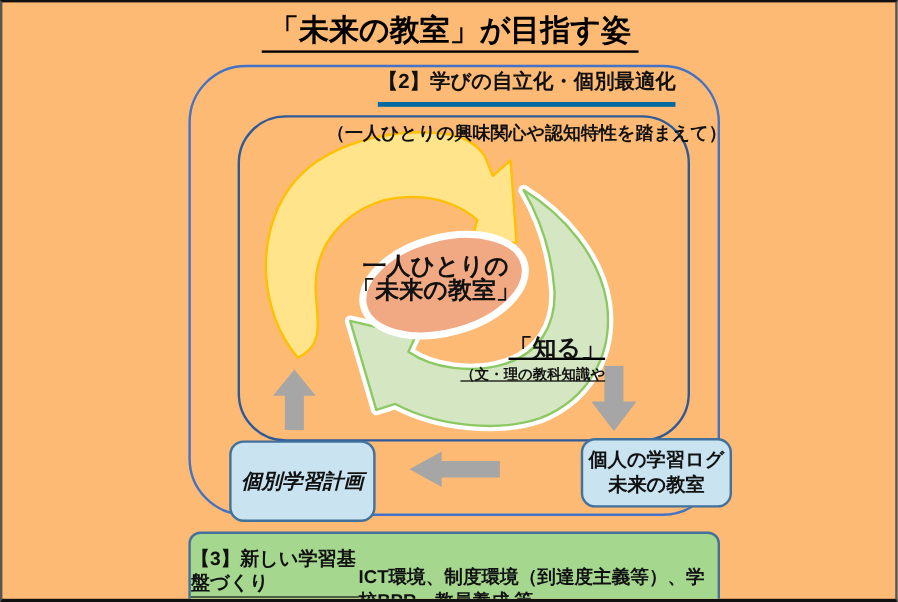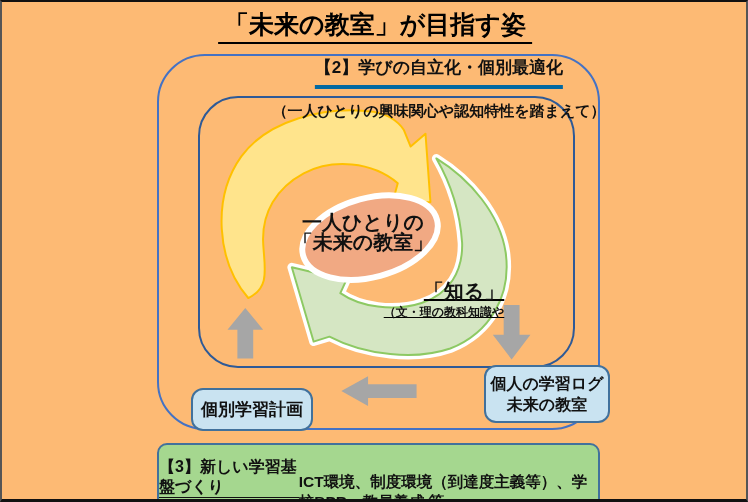--- a/index.html
+++ b/index.html
@@ -43,21 +43,21 @@
 
   .know-block { left: 442px; top: 276px; text-align: right; text-decoration: underline; }
   .know-title { font-size: 20px; line-height: 26px; font-weight: bold; color: #111; }
   .know-sub   { font-size: 12px; line-height: 17.5px; font-weight: bold; color: #111; }
 
   .blue-box {
     background: #C9E3F1; border: 2px solid #41719C; border-radius: 12px;
     display: flex; flex-direction: column; align-items: center; justify-content: center;
     color: #111; font-weight: bold; text-align: center;
   }
-  .plan-box { left: 189px; top: 386px; width: 122px; height: 43px; font-size: 17px; }
+  .plan-box { left: 189px; top: 365px; width: 122px; height: 68px; font-size: 17px; font-style: italic; }
   .log-box  { left: 438px; top: 363px; width: 126px; height: 58px; font-size: 16px; line-height: 21px; margin-left: 44px; }
 
   .foundation-box {
     left: 155px; top: 441px; width: 443px; height: 68px;
     background: #A5D78F; border: 2px solid #41719C; border-radius: 10px;
     display: flex; flex-direction: row; align-items: center; justify-content: center;
     color: #111; font-weight: bold;
   }
   .foundation-heading { font-size: 16px; line-height: 20px; border-bottom: 1.5px solid #111; }
   .foundation-body    { font-size: 15.5px; line-height: 20px; margin-top: 29px; }

